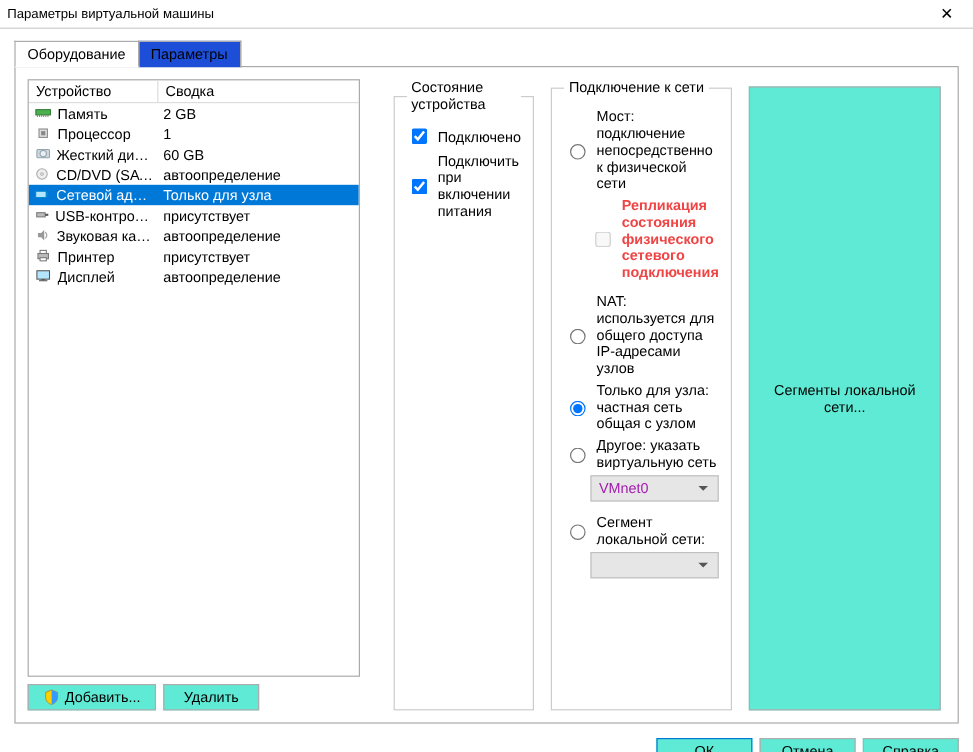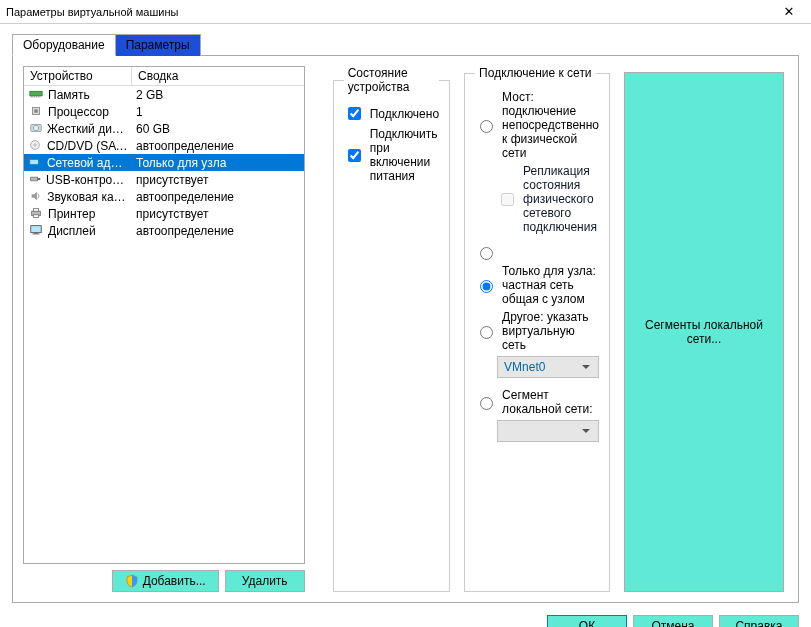--- a/index.html
+++ b/index.html
@@ -79,21 +79,21 @@
     height: 17px;
     font-size: 12px;
   }
   .device-row.sel { background: #0078d7; color: #fff; }
   .device-row .c1 { width: 108px; padding: 0 4px 0 4px; display: flex; align-items: flex-start; gap: 4px; white-space: nowrap; overflow: hidden; }
   .device-row .c2 { flex: 1; padding: 0 4px; white-space: nowrap; overflow: hidden; }
   .device-icon { width: 16px; height: 12px; display: inline-flex; align-items: center; justify-content: center; }
   .device-icon svg { width: 14px; height: 12px; }
   .left-buttons {
     display: flex;
-    justify-content: flex-end;
+    justify-content: flex-start;
     gap: 6px;
     margin-top: 6px;
   }
   .btn {
     border: 1px solid #adadad;
     background: #5eead4;
     padding: 3px 12px;
     min-width: 80px;
     font-size: 12px;
     cursor: default;
@@ -110,35 +110,35 @@
     border: 1px solid #ccc;
     margin: 0 4px 0 0;
     padding: 6px 10px 10px 10px;
     font-size: 12px;
   }
   legend { padding: 0 4px; font-size: 12px; }
   .chk, .rad { display: flex; align-items: center; gap: 6px; margin: 4px 0; }
   .chk input { width: 13px; height: 13px; }
   .rad input { width: 13px; height: 13px; }
   .indent { margin-left: 22px; }
-  .disabled-text { color: #0f172a; }
+  .disabled-text { color: #ef4444; font-weight: bold; }
   .combo {
     width: 100%;
     height: 22px;
     border: 1px solid #a0a0a0;
     background: #f0f0f0;
     padding: 0 24px 0 6px;
     font-size: 12px;
     color: #555;
     display: flex;
     align-items: center;
     position: relative;
     margin-top: 2px;
   }
-  .combo.disabled { background: #e6e6e6; border-color: #c0c0c0; color: #0369a1; }
+  .combo.disabled { background: #e6e6e6; border-color: #c0c0c0; color: #a21caf; }
   .combo::after {
     content: "";
     position: absolute;
     right: 8px;
     top: 50%;
     margin-top: -2px;
     border-left: 4px solid transparent;
     border-right: 4px solid transparent;
     border-top: 4px solid #555;
   }
@@ -335,20 +335,21 @@
         <input type="radio" name="net" style="">
         <span>Мост: подключение непосредственно к физической сети</span>
       </label>
       <label class="chk indent">
         <input type="checkbox" disabled="" style="">
         <span class="disabled-text">Репликация состояния физического сетевого подключения</span>
       </label>
 
       <label class="rad" style="margin-top:10px;">
         <input type="radio" name="net" style="">
+        <span>NAT: используется для общего доступа IP-адресами узлов</span>
       </label>
 
       <label class="rad">
         <input type="radio" name="net" checked="" style="">
         <span>Только для узла: частная сеть общая с узлом</span>
       </label>
 
       <label class="rad">
         <input type="radio" name="net" style="">
         <span>Другое: указать виртуальную сеть</span>

